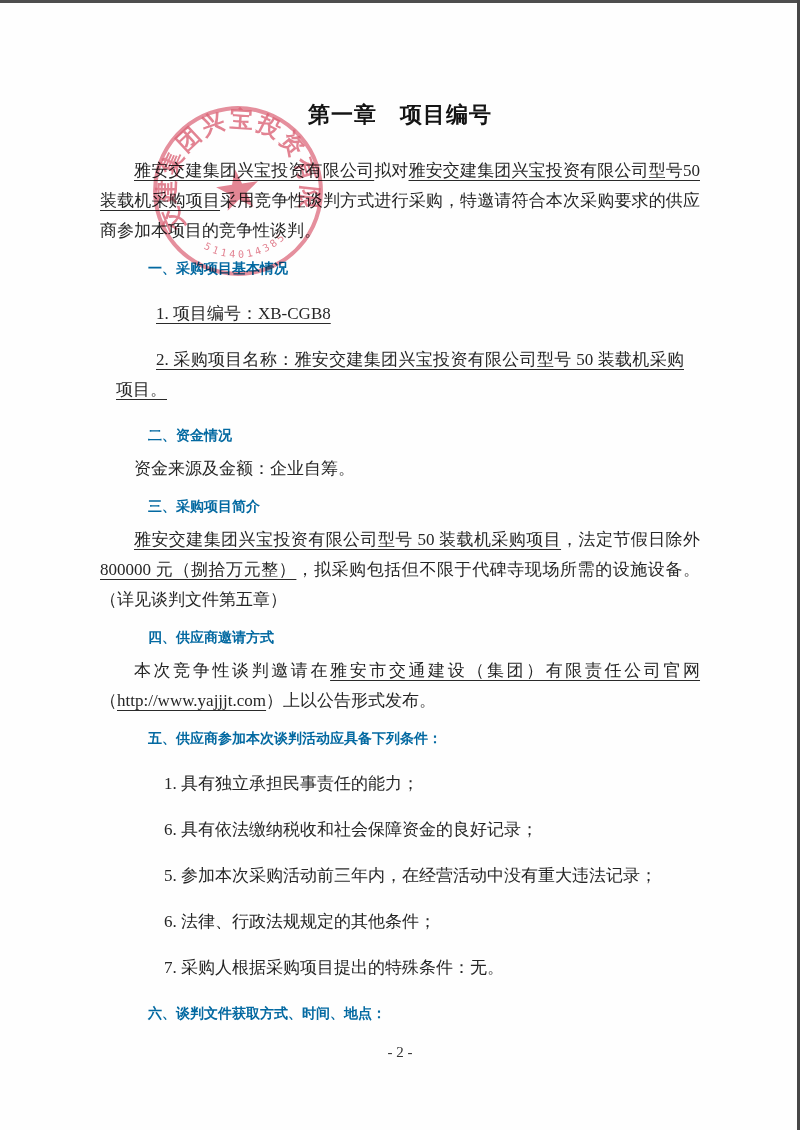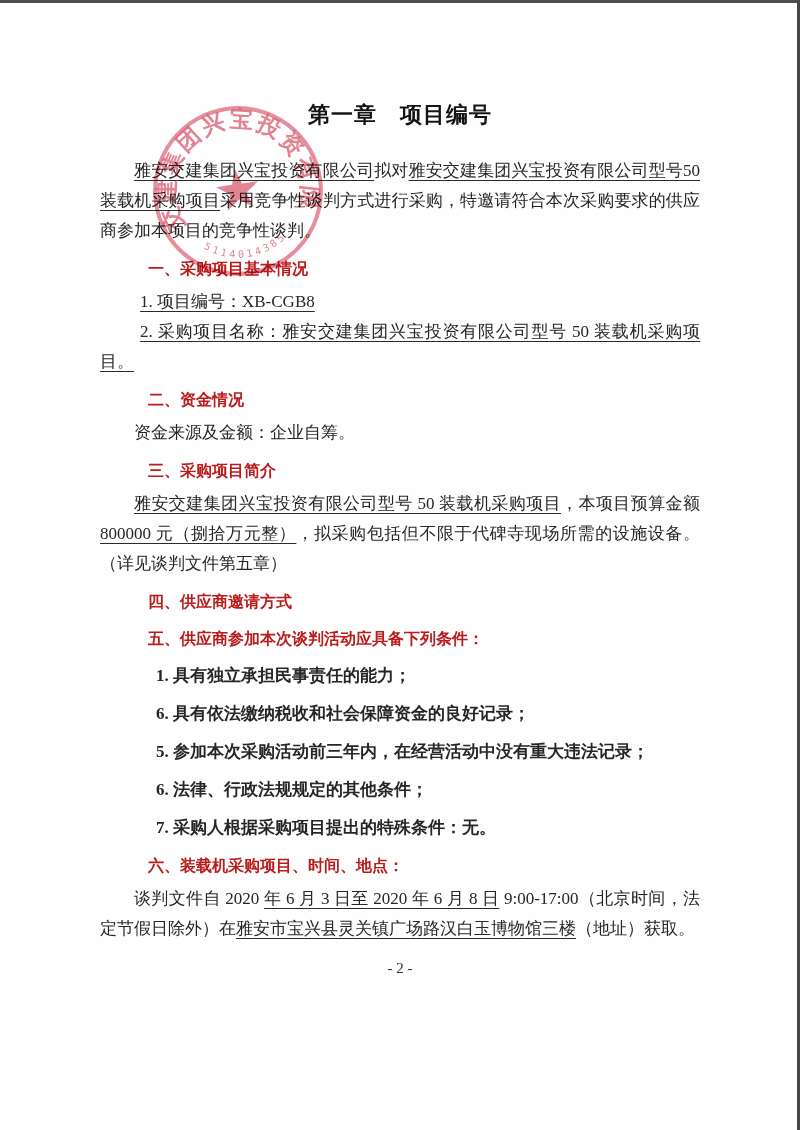--- a/index.html
+++ b/index.html
@@ -16,26 +16,26 @@
 
   .content{padding:100px 100px 0 100px;font-size:17px;line-height:30px;}
 
   .title{
     font-family:"Liberation Sans","DejaVu Sans",sans-serif;
     font-weight:bold;font-size:22px;line-height:30px;
     text-align:center;color:#141414;margin:0 0 26px 0;letter-spacing:1px;
   }
   .h2{
     font-family:"Liberation Sans","DejaVu Sans",sans-serif;
-    font-weight:bold;font-size:16px;line-height:29px;
-    color:#b91c1c;margin:8px 0 4px 0;padding-left:48px;
+    font-weight:bold;font-size:14px;line-height:29px;
+    color:#0369a1;margin:8px 0 4px 0;padding-left:48px;
   }
   .para{margin:0;text-align:justify;text-indent:34px;}
-  .item1{margin:0;text-align:justify;text-indent:40px;}
-  .item5{margin:8px;text-align:justify;text-indent:48px;font-weight:bold;}
+  .item1{margin:16px;text-align:justify;text-indent:40px;}
+  .item5{margin:16px;text-align:justify;text-indent:48px;}
   .u{
     text-decoration:underline;
     text-decoration-thickness:1px;
     text-underline-offset:4px;
     text-decoration-color:#2a2a2a;
   }
   .pagenum{text-align:center;font-size:15px;line-height:20px;margin-top:14px;color:#333;}
 
   .seal{
     position:absolute;left:147px;top:100px;
@@ -87,29 +87,29 @@
     <p class="para"><span class="u">雅安交建集团兴宝投资有限公司</span><span>拟对</span><span class="u">雅安交建集团兴宝投资有限公司型号50 装载机采购项目</span><span>采用竞争性谈判方式进行采购，特邀请符合本次采购要求的供应商参加本项目的竞争性谈判。</span></p>
 
     <div class="h2">一、采购项目基本情况</div>
     <p class="item1"><span class="u">1. 项目编号：XB-CGB8</span></p>
     <p class="item1"><span class="u">2. 采购项目名称：雅安交建集团兴宝投资有限公司型号 50 装载机采购项目。</span></p>
 
     <div class="h2">二、资金情况</div>
     <p class="para">资金来源及金额：企业自筹。</p>
 
     <div class="h2">三、采购项目简介</div>
-    <p class="para"><span class="u">雅安交建集团兴宝投资有限公司型号 50 装载机采购项目</span><span>，本项目预算金额 </span><span class="u">800000 元（捌拾万元整）</span><span>，拟采购包括但不限于代碑寺现场所需的设施设备。（详见谈判文件第五章）</span></p>
+    <p class="para"><span class="u">雅安交建集团兴宝投资有限公司型号 50 装载机采购项目</span><span>，法定节假日除外 </span><span class="u">800000 元（捌拾万元整）</span><span>，拟采购包括但不限于代碑寺现场所需的设施设备。（详见谈判文件第五章）</span></p>
 
     <div class="h2">四、供应商邀请方式</div>
+    <p class="para"><span>本次竞争性谈判邀请在</span><span class="u">雅安市交通建设（集团）有限责任公司官网</span><span>（</span><span class="u">http://www.yajjjt.com</span><span>）上以公告形式发布。</span></p>
 
     <div class="h2">五、供应商参加本次谈判活动应具备下列条件：</div>
     <p class="item5">1. 具有独立承担民事责任的能力；</p>
     <p class="item5">6. 具有依法缴纳税收和社会保障资金的良好记录；</p>
     <p class="item5">5. 参加本次采购活动前三年内，在经营活动中没有重大违法记录；</p>
     <p class="item5">6. 法律、行政法规规定的其他条件；</p>
     <p class="item5">7. 采购人根据采购项目提出的特殊条件：无。</p>
 
-    <div class="h2">六、装载机采购项目、时间、地点：</div>
-    <p class="para"><span>谈判文件自 2020 </span><span class="u">年 6 月 3 日至 2020 年 6 月 8 日</span><span> 9:00-17:00（北京时间，法定节假日除外）在</span><span class="u">雅安市宝兴县灵关镇广场路汉白玉博物馆三楼</span><span>（地址）获取。</span></p>
+    <div class="h2">六、谈判文件获取方式、时间、地点：</div>
 
     <div class="pagenum">- 2 -</div>
   </div>
 </div>
 
 </body></html>

